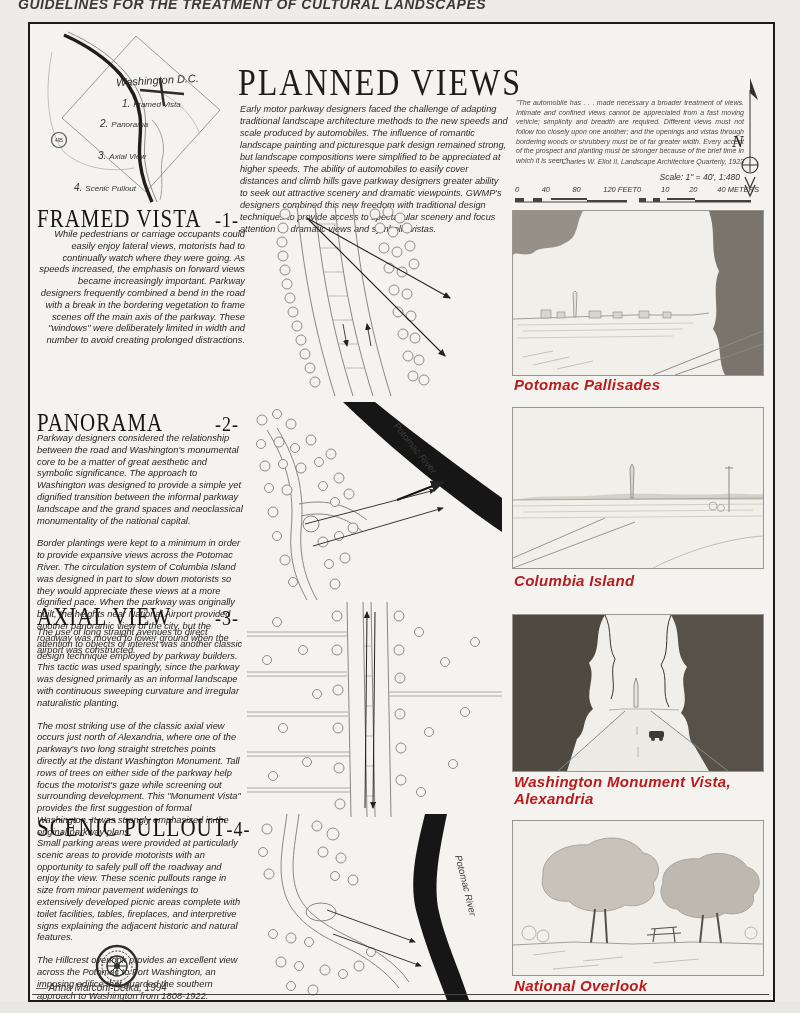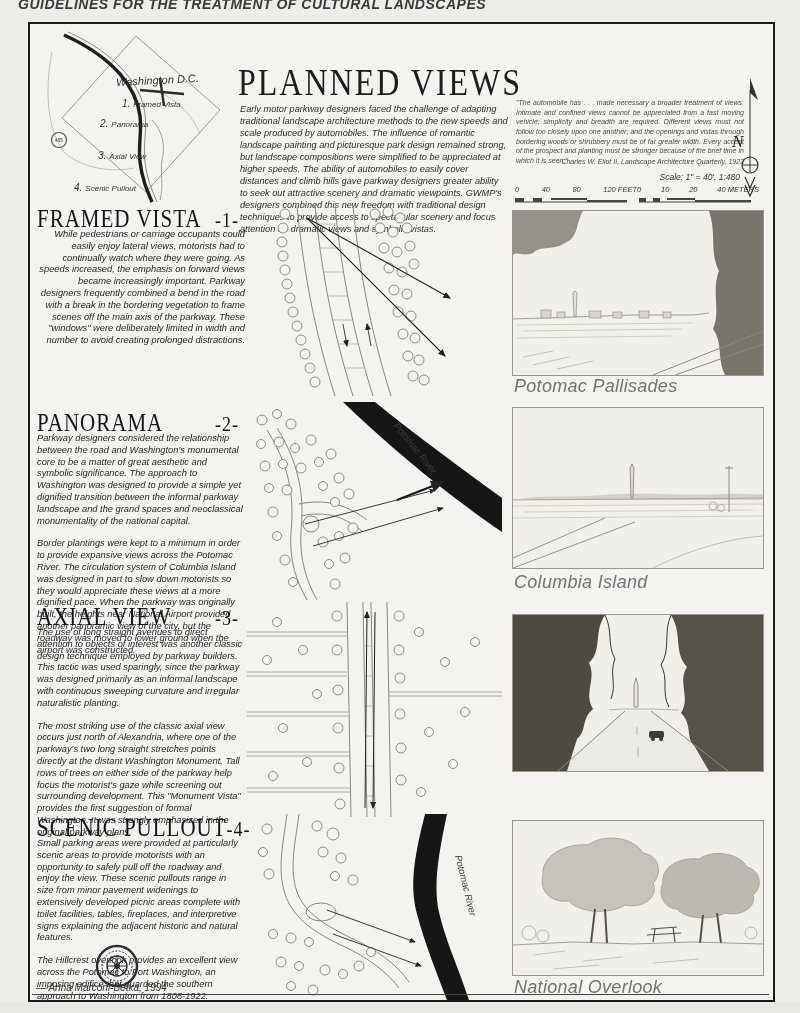--- a/index.html
+++ b/index.html
@@ -26,21 +26,21 @@
   .meters-ticks{left:607px;top:161px;width:122px;}
   .bar{left:485px;top:171px;}
   .bar2{left:609px;top:171px;}
   
   .sec-head{width:202px;display:flex;justify-content:space-between;align-items:baseline;
             font-family:"Liberation Serif",serif;color:#161616;transform:scaleY(1.22);transform-origin:left top;}
   .sec-head .h{font-size:21px;letter-spacing:1px;white-space:nowrap;}
   .sec-head .n{font-size:18px;letter-spacing:1px;}
   .sec-text{width:208px;font-size:9.3px;font-style:italic;line-height:1.27;color:#262626;}
   .sec-text p{margin:0 0 11px 0;}
-  .caption{font-size:18px;font-style:italic;color:#737373;letter-spacing:.3px;}
+  .caption{font-size:15px;font-style:italic;color:#b91c1c;letter-spacing:.3px;font-weight:bold;}
   .sketch{background:#f1efe9;border:1px solid #9a958d;}
   .mapword{font-size:11px;font-style:italic;color:#333;white-space:nowrap;}
   .mapitem{font-size:8px;font-style:italic;color:#333;white-space:nowrap;}
   .mapitem .num{font-size:10px;margin-right:3px;}
   .credit{left:6px;top:958px;font-size:10px;font-style:italic;color:#333;}
   .credit-rule{left:2px;top:970px;width:737px;height:1px;background:#444;}
   svg{display:block;}
 </style>
 </head>
 <body>
@@ -396,20 +396,21 @@
         <line x1="215" y1="156" x2="138" y2="96" stroke="#8d8a83" stroke-width="1"></line>
         <g stroke="#a8a39a" stroke-width=".8">
             <line x1="124" y1="112" x2="124" y2="120"></line>
             <line x1="125" y1="132" x2="125" y2="142"></line>
           </g>
         <rect x="136" y="116" width="15" height="7" rx="2" fill="#3e3b35"></rect>
         <circle cx="140" cy="124" r="2" fill="#3e3b35"></circle>
           <circle cx="148" cy="124" r="2" fill="#3e3b35"></circle>
       </svg>
     </div>
+    <div class="abs caption" style="left:484px;top:749px;">Washington Monument Vista, Alexandria</div>
 
     <div class="abs sec-head" style="left:7px;top:789px;">
       <span class="h">SCENIC PULLOUT</span>
       <span class="n">-4-</span>
     </div>
     <div class="abs sec-text" style="left:7px;top:814px;">
       <p>Small parking areas were provided at particularly scenic areas to provide motorists with an opportunity to safely pull off the roadway and enjoy the view.  These scenic pullouts range in size from minor pavement widenings to extensively developed picnic areas complete with toilet facilities, tables, fireplaces, and interpretive signs explaining the adjacent historic and natural features.</p>
       <p>The Hillcrest overlook provides an excellent view across the Potomac to Fort Washington, an imposing edifice that guarded the southern approach to Washington from 1808-1922.</p>
     </div>
     <div class="abs" style="left:217px;top:790px;">

